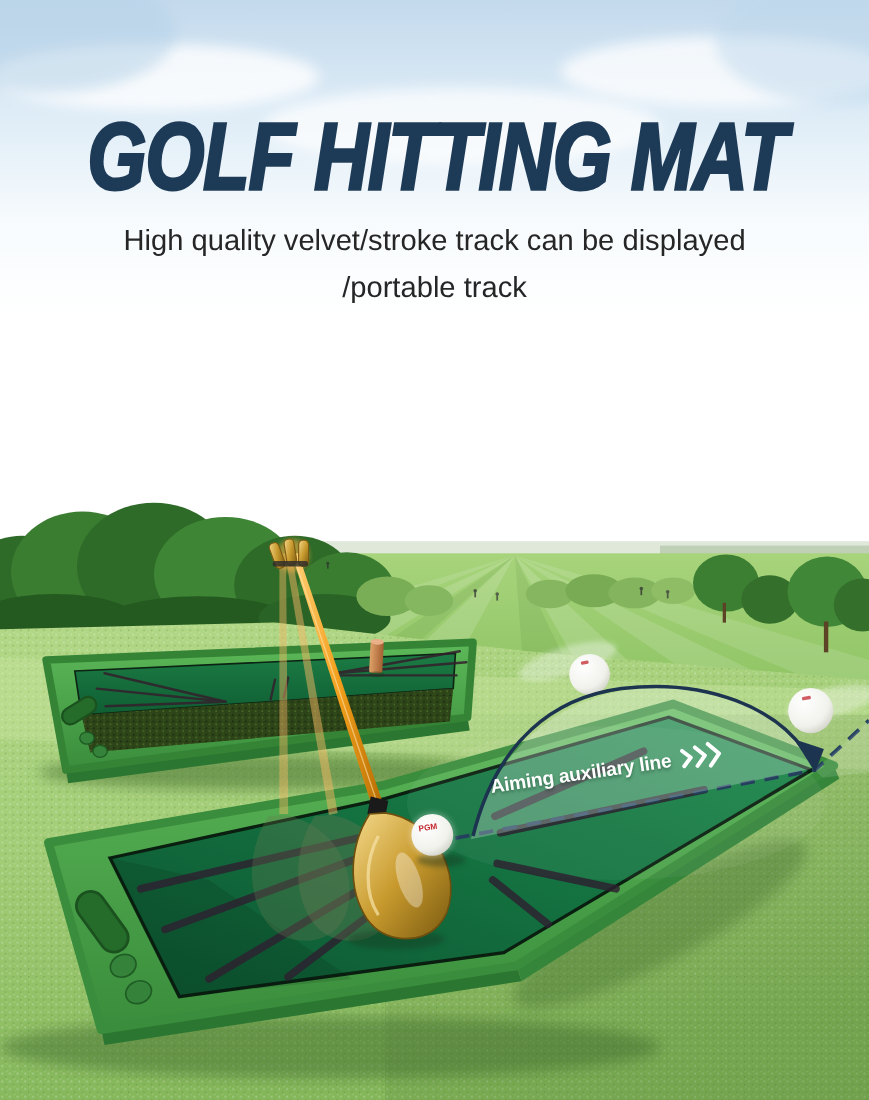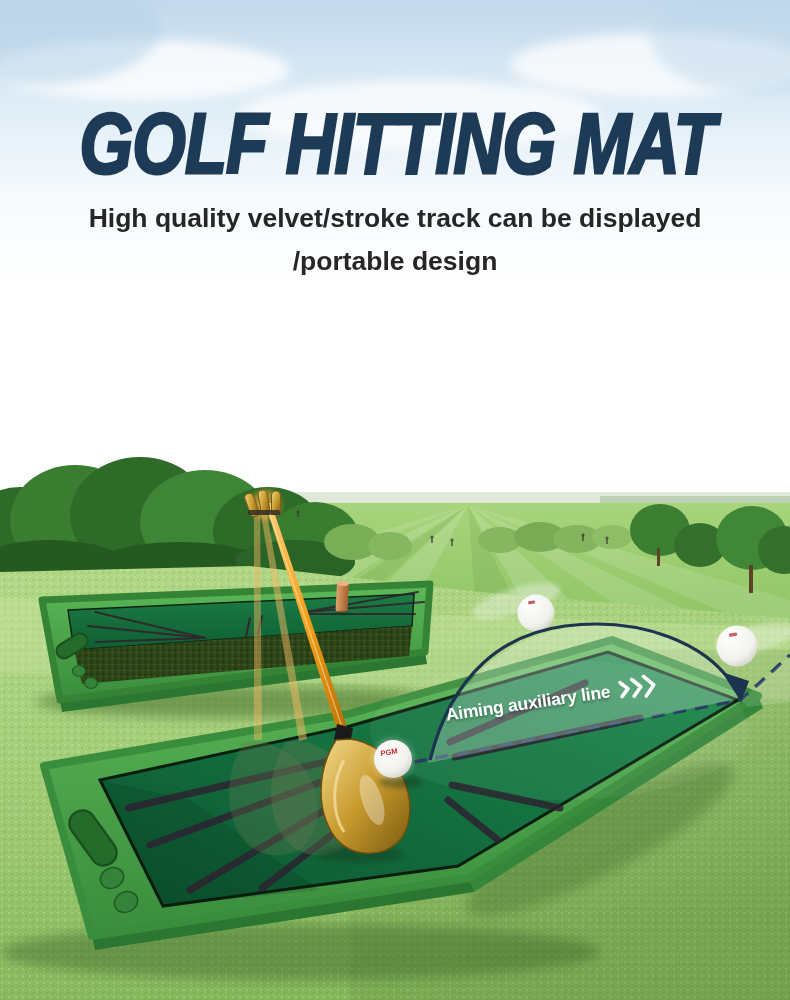--- a/index.html
+++ b/index.html
@@ -5,21 +5,21 @@
   html,body{margin:0;padding:0;background:#e8e8e8;font-family:"Liberation Sans",sans-serif;}
   .stage{position:relative;width:790px;height:1000px;margin:0 auto;background:#fff;overflow:hidden;}
   .scene-svg{position:absolute;left:0;top:0;width:790px;height:1000px;display:block;}
 
   .headline{position:absolute;top:94px;left:0;right:0;margin:0;text-align:center;z-index:5;font-style:italic;}
   .headline-inner{display:inline-block;white-space:nowrap;
     font-family:"Liberation Sans",sans-serif;font-weight:700;font-size:86px;
     letter-spacing:-1px;color:#1d3a57;-webkit-text-stroke:3px #1d3a57;
     transform:scaleX(0.80);transform-origin:center;}
   .subtitle{position:absolute;top:197px;left:0;right:0;margin:0;text-align:center;z-index:5;
-    font-size:26.5px;line-height:1.62;color:#262626;font-weight:700;}
+    font-size:26.5px;line-height:1.62;color:#262626;font-weight:400;}
   .aiming-label{position:absolute;left:444px;top:702px;z-index:6;
     display:flex;align-items:center;gap:7px;
     transform:rotate(-8.2deg);transform-origin:left top;
     color:#ffffff;font-weight:700;font-size:17.5px;letter-spacing:-0.2px;white-space:nowrap;
     text-shadow:0 2px 3px rgba(0,35,18,.4);}
   .aiming-label .chev{display:block;}
 </style>
 </head>
 <body>
 
@@ -277,21 +277,21 @@
     <circle cx="393" cy="759" r="19" fill="url(#ballG)"></circle>
     <text x="381" y="756" font-size="7.5" font-weight="bold" fill="#c1272d" transform="rotate(-9 381 756)">PGM</text>
   </g>
 </svg>
 
 <h1 class="headline">
   <span class="headline-inner">GOLF HITTING MAT</span>
 </h1>
 <p class="subtitle">
   <span>High quality velvet/stroke track can be displayed</span><br>
-  <span>/portable design</span>
+  <span>/portable track</span>
 </p>
 
 <div class="aiming-label">
   <span>Aiming auxiliary line</span>
   <svg class="chev" width="42" height="26" viewBox="0 0 42 26">
     <g fill="none" stroke="#ffffff" stroke-width="3.6" stroke-linecap="round" stroke-linejoin="round">
       <path d="M4 6 L11 13 L4 20"></path>
       <path d="M16 4.5 L24 13 L16 21.5"></path>
       <path d="M28 3 L37 13 L28 23"></path>
     </g>

